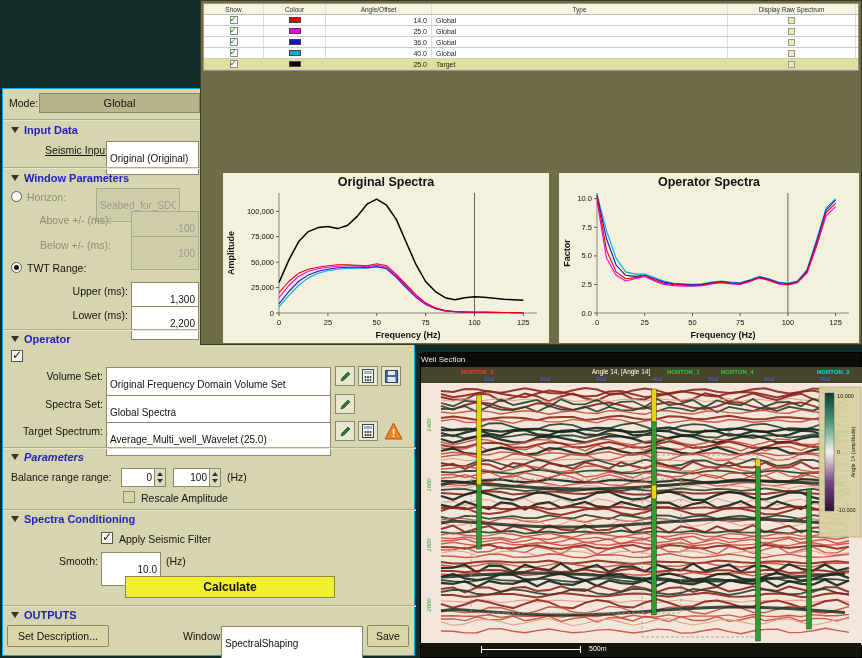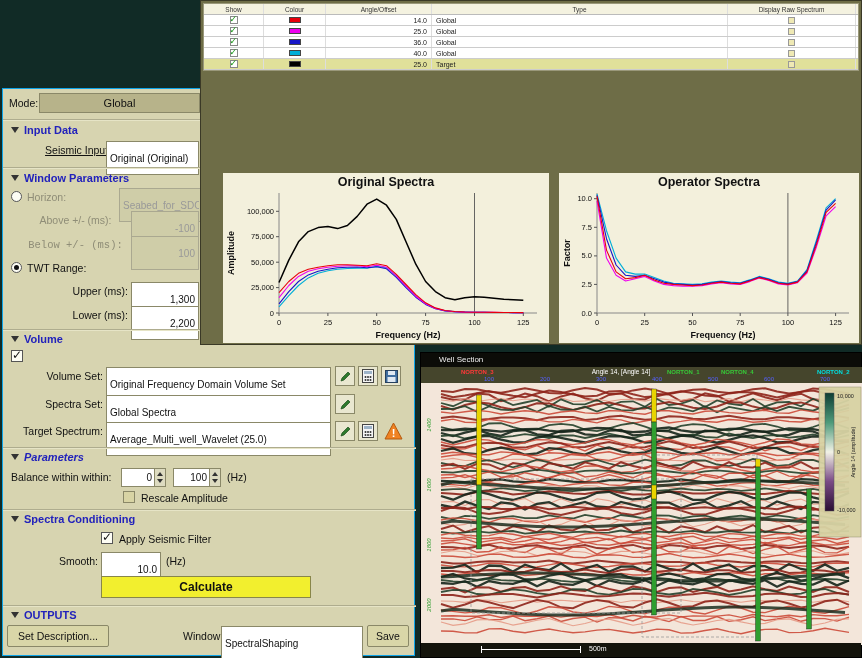--- a/index.html
+++ b/index.html
@@ -36,21 +36,21 @@
   .spinner { position:absolute; height:19px; background:#fff; border:1px solid #8a8868; }
   .spinner .sval { position:absolute; left:0; top:0; right:11px; bottom:0; font-size:10px;
     text-align:right; padding:3px 2px 0 0; color:#111; }
   .spinner .arrows { position:absolute; right:0; top:0; width:11px; height:100%;
     border-left:1px solid #8a8868; background:#dddbc0; }
   .spinner .up, .spinner .dn { position:absolute; left:2px; width:0; height:0;
     border-left:3px solid transparent; border-right:3px solid transparent; }
   .spinner .up { top:3px; border-bottom:4px solid #333; }
   .spinner .dn { bottom:3px; border-top:4px solid #333; }
   .calc-btn { position:absolute; background:#f2ef2e; border:1px solid #88864a;
-    font-size:12px; font-weight:bold; color:#111; text-align:center; line-height:20px; }
+    font-size:12px; font-weight:bold; color:#111; text-align:center; line-height:20px;margin-left:24px; }
   .kbtn { position:absolute; background:#d9d6a8; border:1px solid #8a8868; border-radius:2px;
     font-size:10.5px; color:#111; text-align:center; }
 
   
   .top-panel { position:absolute; left:200px; top:0; width:662px; height:345px;
     background:#6e6d47; border:1px solid #3a3926; z-index:2; }
   .spectra-table { position:absolute; left:2px; top:2px; width:656px; background:#fdfdf2;
     border:1px solid #9a987a; }
   .thead, .trow { display:flex; height:11px; }
   .thead { background:#f4f2e0; border-bottom:1px solid #bbb; }
@@ -66,21 +66,21 @@
   .mini-cb.on::after { content:"✓"; position:absolute; left:-1px; top:-3px; font-size:9px;
     font-weight:bold; color:#189918; }
   .mini-cb2 { width:7px; height:7px; background:#efe9b4; border:1px solid #999; }
   .swatch { width:12px; height:6px; border:1px solid #444; display:inline-block; }
   .chart-block { position:absolute; background:#f3f0dc; }
 
   
   .well-panel { position:absolute; left:420px; top:352px; width:442px; height:306px;
     background:#0c0c08; border:1px solid #000; z-index:3; }
   .well-titlebar { position:absolute; left:0; top:0; width:100%; height:14px; background:#0c0c08;
-    color:#eee; font-size:8px; line-height:14px; padding-left:18px; }
+    color:#eee; font-size:8px; line-height:14px; padding-left:0; }
   .well-canvas { position:absolute; left:0; top:14px; width:442px; height:278px; }
   .well-bottombar { position:absolute; left:0; bottom:0; width:100%; height:14px; background:#14140c; }
   .scalebar { position:absolute; left:60px; top:6px; width:100px; height:1px; background:#fff; }
   .scalebar::before, .scalebar::after { content:""; position:absolute; top:-3px; width:1px; height:7px; background:#fff; }
   .scalebar::before{left:0} .scalebar::after{right:0}
   .scale-label { position:absolute; left:168px; top:2px; color:#fff; font-size:7px; }
 </style>
 </head>
 <body>
 
@@ -95,39 +95,39 @@
     <div class="sect-head" style="left:8px;top:35px;"><span class="tri"></span><span>Input Data</span></div>
 
     <div class="lp-label right" style="left:8px;top:52px;width:100px;text-decoration:underline;">Seismic Input:</div>
     <input class="field" style="left: 103px; top: 52px; width: 93px;" value="Original (Original)">
 
     <div class="sep" style="top:78px;"></div>
     <div class="sect-head" style="left:8px;top:83px;"><span class="tri"></span><span>Window Parameters</span></div>
 
     <div class="radio" style="left:8px;top:102px;"></div>
     <div class="lp-label dim" style="left:24px;top:99px;">Horizon:</div>
-    <input class="field disabled" style="left: 116px; top: 99px; width: 84px;" value="Seabed_for_SDC">
+    <input class="field disabled" style="left: 93px; top: 99px; width: 84px;" value="Seabed_for_SDC">
 
     <div class="lp-label dim right" style="left:20px;top:122px;width:105px;">Above +/- (ms):</div>
     <input class="field disabled num" style="left: 128px; top: 122px; width: 68px;" value="-100">
 
-    <div class="lp-label dim right" style="left:20px;top:147px;width:105px;font-family:Liberation Mono, monospace;">Below +/- (ms):</div>
+    <div class="lp-label dim right" style="left:20px;top:147px;width:105px;">Below +/- (ms):</div>
     <input class="field disabled num" style="left: 128px; top: 147px; width: 68px;" value="100">
 
     <div class="radio selected" style="left:8px;top:173px;"></div>
     <div class="lp-label" style="left:24px;top:170px;">TWT Range:</div>
 
     <div class="lp-label right" style="left:20px;top:193px;width:105px;">Upper (ms):</div>
     <input class="field num" style="left: 128px; top: 193px; width: 68px;" value="1,300">
 
     <div class="lp-label right" style="left:20px;top:217px;width:105px;">Lower (ms):</div>
     <input class="field num" style="left: 128px; top: 217px; width: 68px;" value="2,200">
 
     <div class="sep" style="top:240px;"></div>
-    <div class="sect-head" style="left:8px;top:244px;"><span class="tri"></span><span>Volume</span></div>
+    <div class="sect-head" style="left:8px;top:244px;"><span class="tri"></span><span>Operator</span></div>
 
     <div class="cb checked" style="left:8px;top:261px;"></div>
 
     <div class="lp-label right" style="left:0;top:278px;width:100px;">Volume Set:</div>
     <input class="field" style="left: 103px; top: 278px; width: 225px;" value="Original Frequency Domain Volume Set">
     <div class="iconbtn" style="left:332px;top:277px;">
       <svg width="13" height="13" viewBox="0 0 13 13">
           <path d="M2 11 L3 8 L9 2 L11 4 L5 10 Z" fill="#2d7a2d" stroke="#1c4c1c" stroke-width="0.7"></path>
         </svg>
     </div>
@@ -179,21 +179,21 @@
         </svg>
     </div>
     <svg style="position:absolute;left:381px;top:333px;" width="19" height="18" viewBox="0 0 19 18">
       <polygon points="9.5,1 18,17 1,17" fill="#f08222" stroke="#b35a10" stroke-width="1"></polygon>
       <text x="9.5" y="14.5" font-size="11" font-weight="bold" fill="#fff" text-anchor="middle">!</text>
     </svg>
 
     <div class="sep" style="top:358px;"></div>
     <div class="sect-head" style="left:8px;top:362px;font-style:italic;"><span class="tri"></span><span>Parameters</span></div>
 
-    <div class="lp-label" style="left:8px;top:379px;">Balance within within:</div>
+    <div class="lp-label" style="left:8px;top:379px;">Balance range range:</div>
     <div class="spinner" style="left:118px;top:379px;width:45px;">
       <div class="sval">0</div>
       <div class="arrows">
           <div class="up"></div>
           <div class="dn"></div>
         </div>
     </div>
     <div class="spinner" style="left:170px;top:379px;width:48px;">
       <div class="sval">100</div>
       <div class="arrows">

